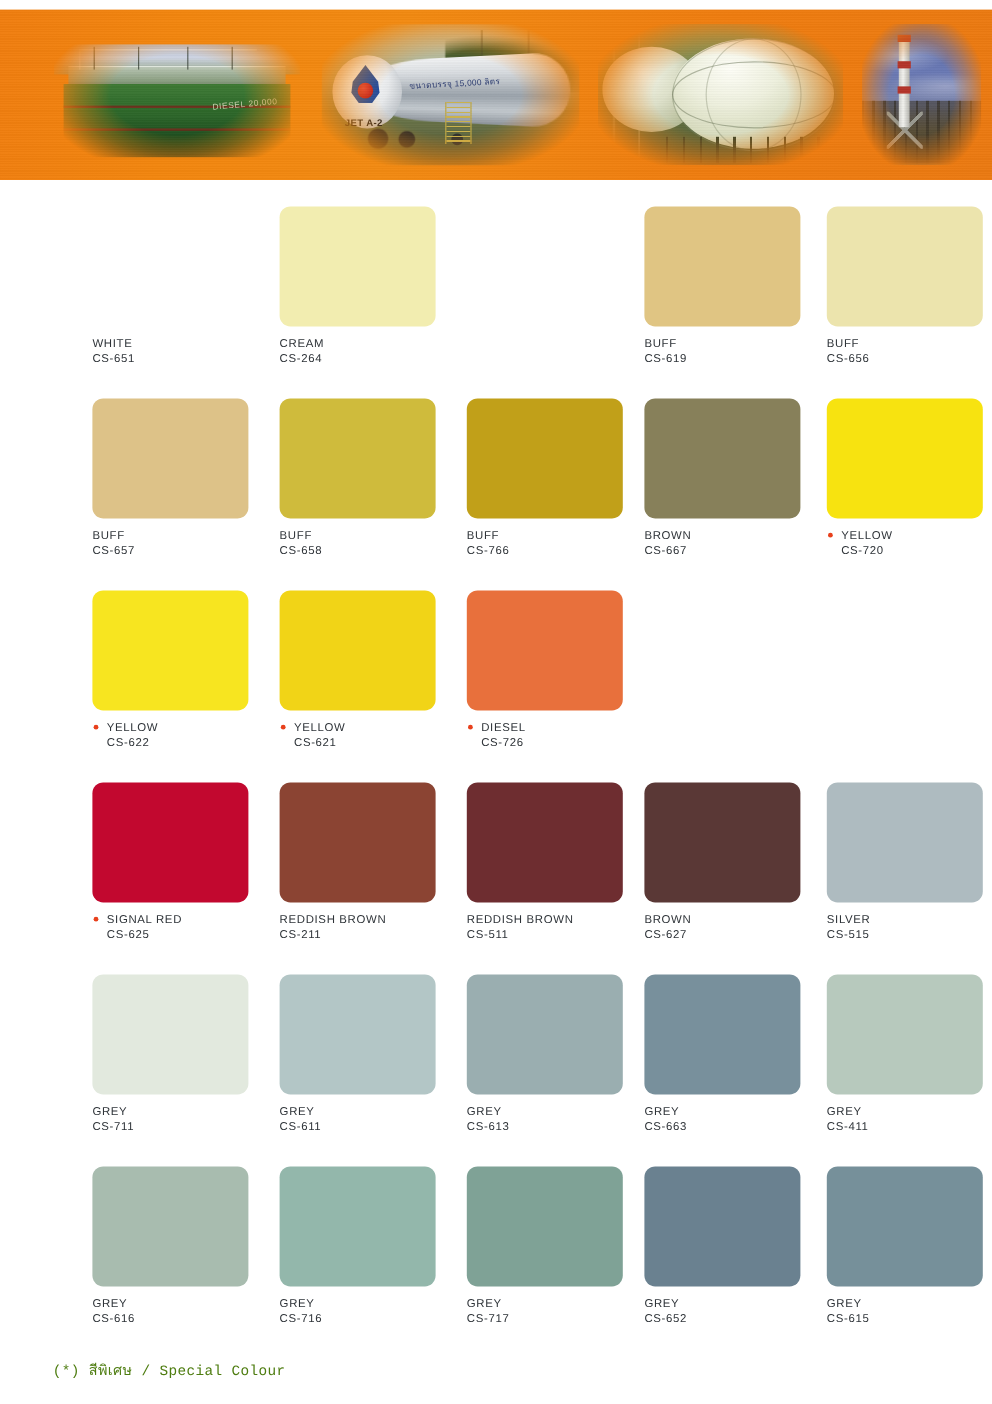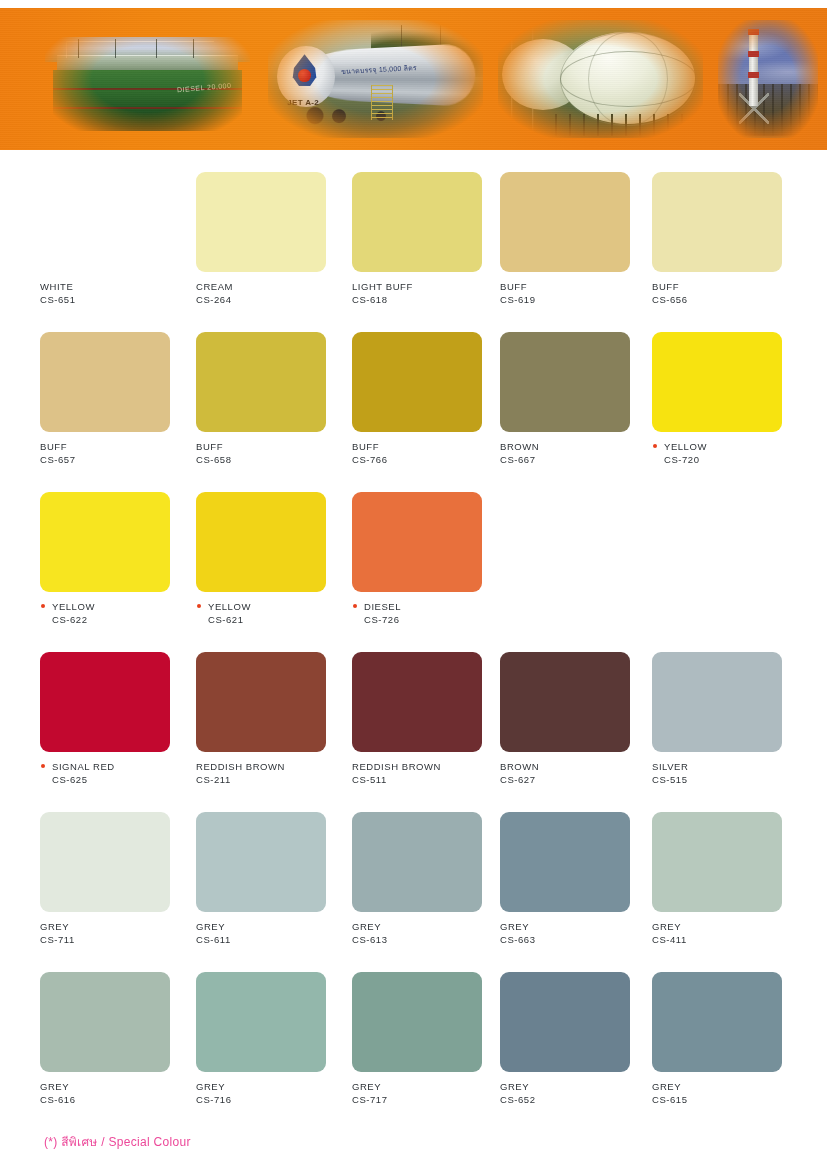--- a/index.html
+++ b/index.html
@@ -229,20 +229,21 @@
     width: 827px;
   }
   .row {
     position: relative;
     height: 160px;
   }
   .cell {
     position: absolute;
     width: 148px;
     top: 0;
+    margin-left: 37px;
   }
   .cell.c0 { left: 40px;  }
   .cell.c1 { left: 196px; }
   .cell.c2 { left: 352px; }
   .cell.c3 { left: 500px; }
   .cell.c4 { left: 652px; }
 
   .chip {
     width: 130px;
     height: 100px;
@@ -276,23 +277,23 @@
     border-radius: 50%;
     background: #e8401c;
   }
 
   
   #footer {
     position: absolute;
     left: 44px;
     top: 1132px;
     font-size: 12px;
-    color: #ec4899;
+    color: #4d7c0f;
     letter-spacing: .3px;
-    font-family: Liberation Sans, sans-serif;
+    font-family: Liberation Mono, monospace;
   }
 </style>
 </head>
 <body>
 
 <div id="banner">
 
   <div class="banner-pane" id="pane-tank">
     <div class="feather">
       <div class="sky"></div>
@@ -366,27 +367,20 @@
           <div class="ccode">CS-651</div>
         </div>
       </div>
       <div class="cell c1">
         <div class="chip" title="CS-617" style="background: rgb(242, 237, 176);"></div>
         <div class="caption">
           <div class="cname">CREAM</div>
           <div class="ccode">CS-264</div>
         </div>
       </div>
-      <div class="cell c2">
-        <div class="chip" title="CS-618" style="background: rgb(227, 216, 120);"></div>
-        <div class="caption">
-          <div class="cname">LIGHT BUFF</div>
-          <div class="ccode">CS-618</div>
-        </div>
-      </div>
       <div class="cell c3">
         <div class="chip" title="CS-619" style="background: rgb(224, 197, 131);"></div>
         <div class="caption">
           <div class="cname">BUFF</div>
           <div class="ccode">CS-619</div>
         </div>
       </div>
       <div class="cell c4">
         <div class="chip" title="CS-656" style="background: rgb(236, 228, 173);"></div>
         <div class="caption">

